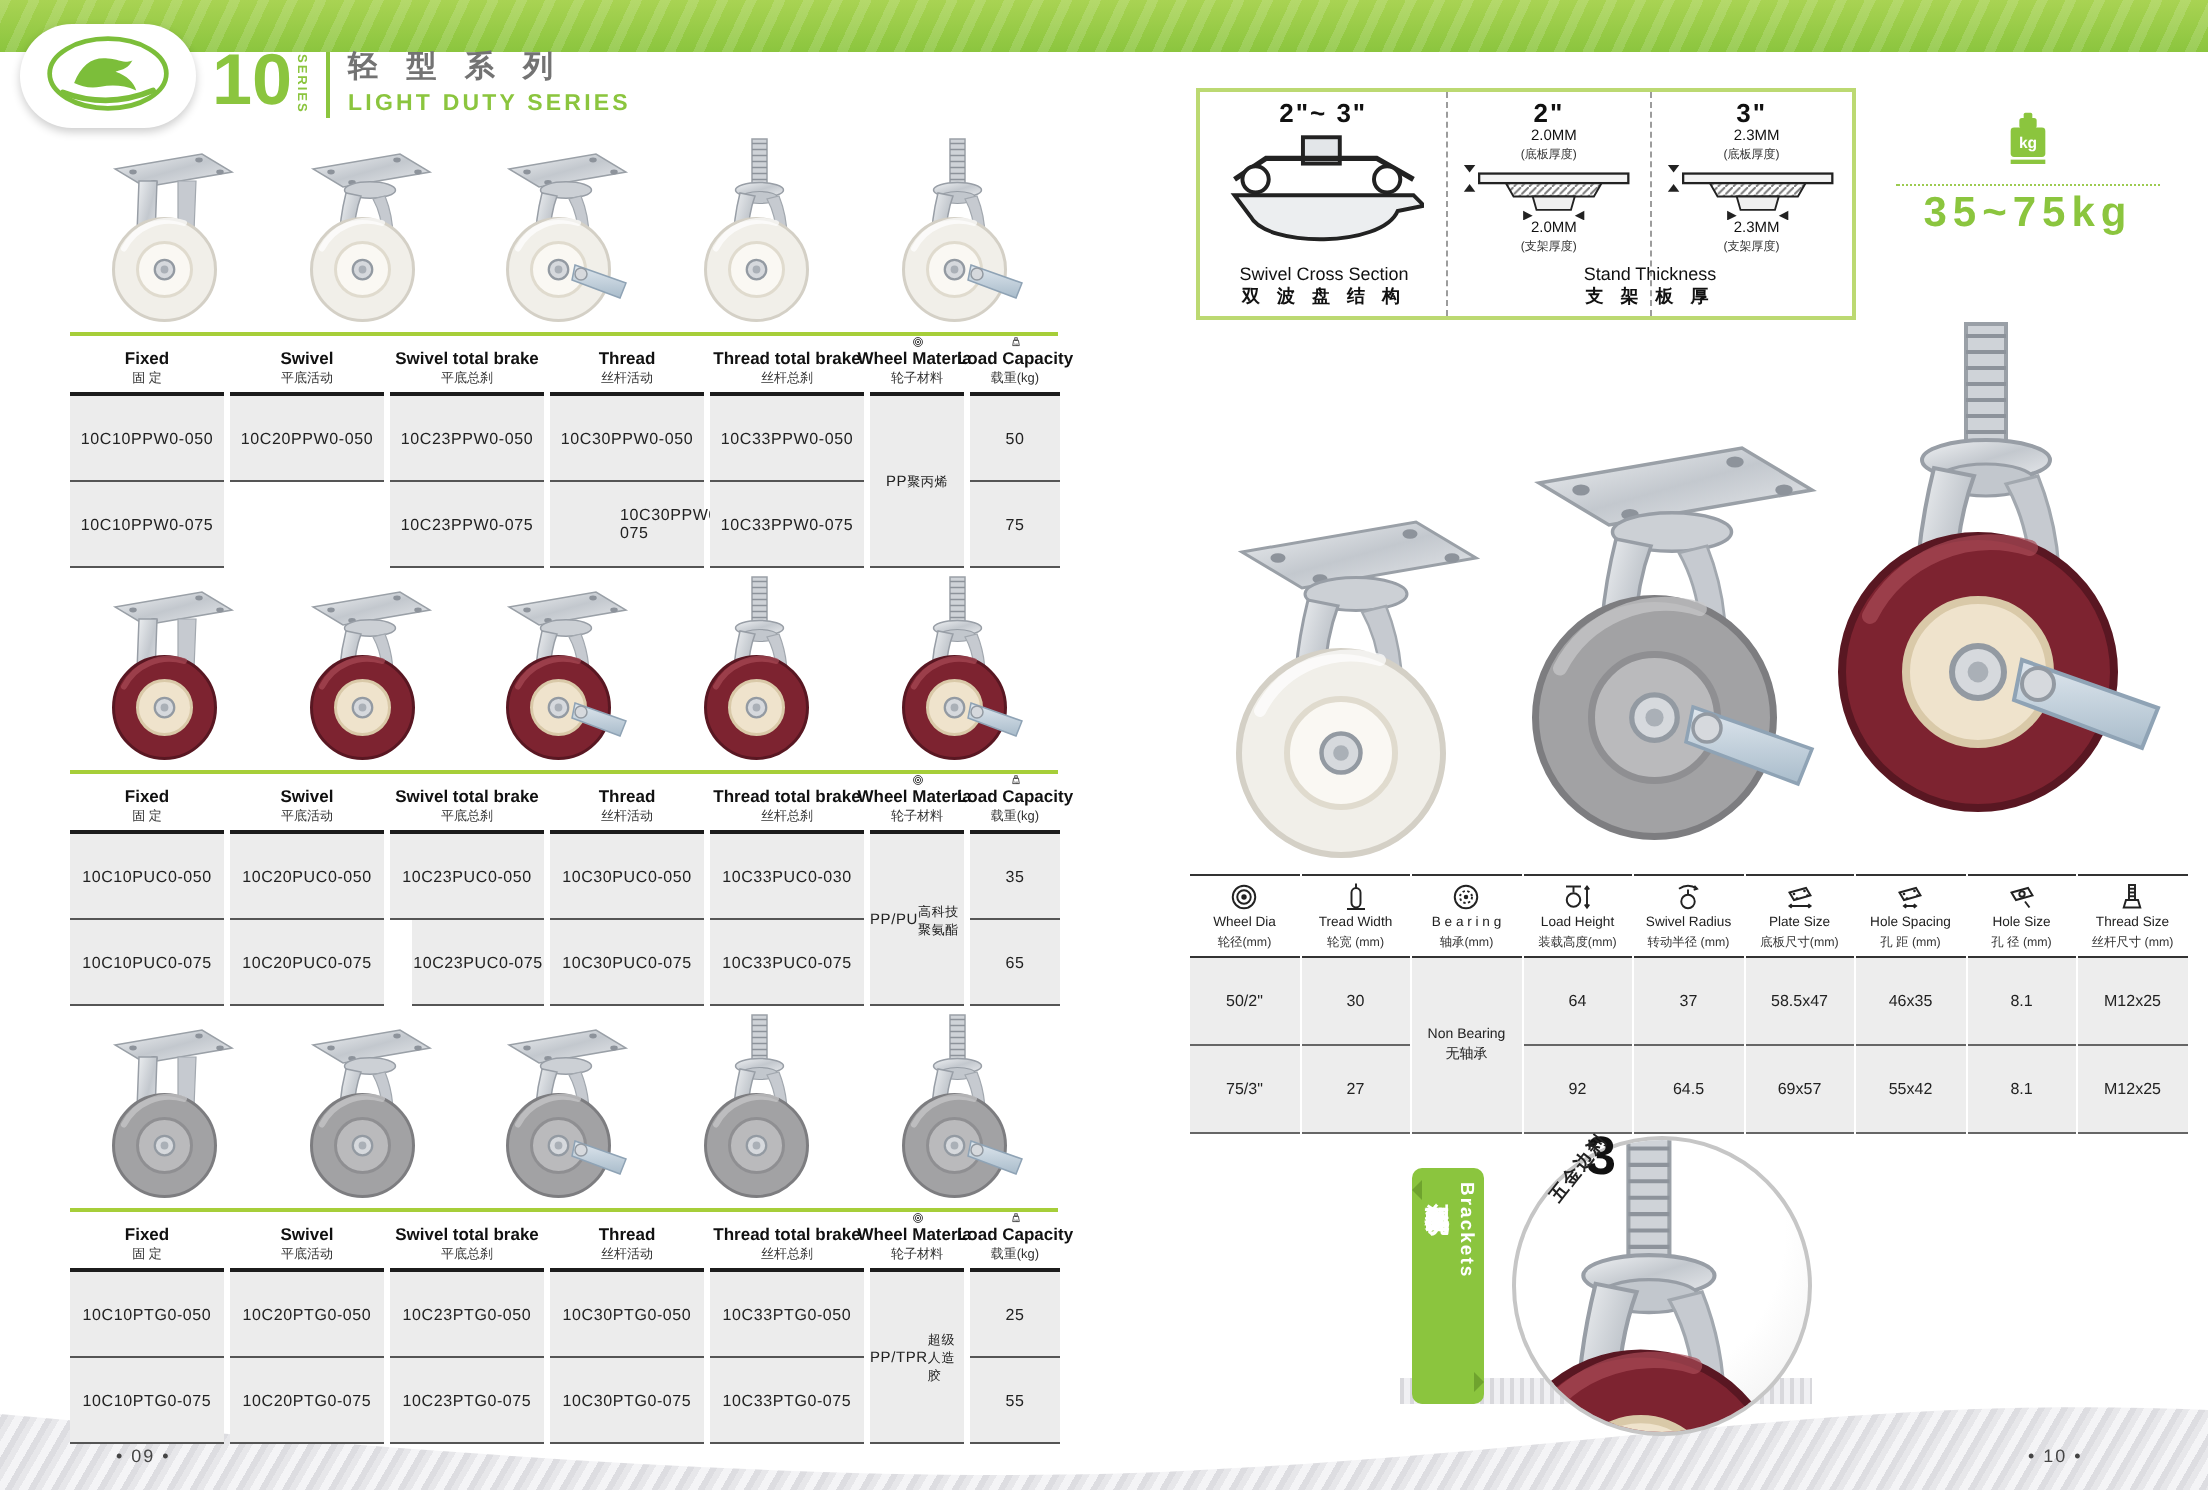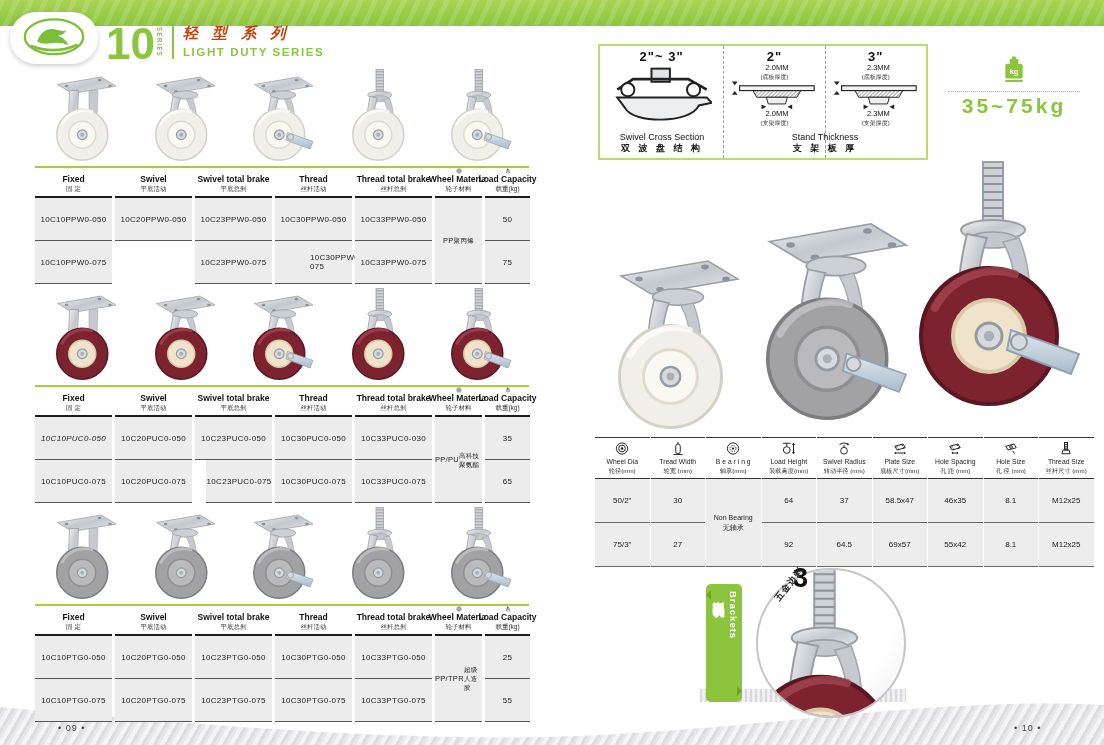--- a/index.html
+++ b/index.html
@@ -6,24 +6,24 @@
   .page{position:relative;width:1104px;height:745px;overflow:hidden;background:#fff;
         font-family:"Liberation Sans",sans-serif;color:#222;}
 
   
   .topbar{position:absolute;left:0;top:0;width:100%;height:26px;
     background-image:repeating-linear-gradient(115deg,rgba(255,255,255,.14) 0 5px,rgba(255,255,255,0) 5px 13px),
                      linear-gradient(180deg,#a9d353,#8bc53e);}
   .brand-capsule{position:absolute;left:10px;top:12px;width:88px;height:52px;background:#fff;
     border-radius:26px;box-shadow:0 2px 5px rgba(0,0,0,.2);display:flex;align-items:center;justify-content:center;z-index:3;}
   .series-block{position:absolute;left:106px;top:24px;display:flex;align-items:flex-start;z-index:3;}
-  .series-num{font-size:44px;font-weight:bold;color:#8bc53e;line-height:.9;text-align:center;}
+  .series-num{font-size:36px;font-weight:bold;color:#8bc53e;line-height:.9;text-align:center;}
   .series-word{writing-mode:vertical-rl;font-size:6.5px;font-weight:bold;color:#8bc53e;letter-spacing:1px;margin:3px 0 0 1px;}
   .series-divider{width:2px;height:33px;background:#8bc53e;margin:2px 9px 0 9px;}
-  .title-cn{font-size:15px;font-weight:bold;color:#c2410c;letter-spacing:5px;font-style:italic;}
+  .title-cn{font-size:15px;font-weight:bold;color:#737373;letter-spacing:5px;}
   .title-en{font-size:11.5px;font-weight:bold;color:#8bc53e;letter-spacing:1.6px;margin-top:3px;}
 
   
   .product-section{position:absolute;left:35px;width:494px;z-index:2;}
   #ps0{top:68px;} #ps1{top:287px;} #ps2{top:506px;}
   .img-row{display:flex;height:96px;align-items:flex-end;}
   .caster-slot{width:20%;height:96px;display:flex;justify-content:center;align-items:flex-end;}
   .caster-slot svg{height:96px;width:auto;}
   .green-line{height:2px;background:#a6ce39;margin-top:2px;}
   .ptable{display:grid;grid-template-columns:77px 77px 77px 77px 77px 47px 45px;
@@ -435,21 +435,21 @@
         </div>
         <div class="pth">
           <svg viewBox="0 0 20 20" class="hic">
             <path d="M6,7 h8 l1.5,9 h-11 z" fill="none" stroke="#222" stroke-width="1.3"></path>
             <rect x="8" y="3" width="4" height="4" fill="none" stroke="#222" stroke-width="1.3"></rect>
             <text x="10" y="14.5" font-size="5" text-anchor="middle" fill="#222">kg</text>
           </svg>
           <div class="pth-en">Load Capacity</div>
           <div class="pth-cn">载重(kg)</div>
         </div>
-        <div class="pcell" style="grid-area: 2 / 1; font-style: italic;">10C10PUC0-050</div>
+        <div class="pcell" style="grid-area: 2 / 1;">10C10PUC0-050</div>
         <div class="pcell" style="grid-area: 2 / 2;">10C20PUC0-050</div>
         <div class="pcell" style="grid-area: 2 / 3;">10C23PUC0-050</div>
         <div class="pcell" style="grid-area: 2 / 4;">10C30PUC0-050</div>
         <div class="pcell" style="grid-area: 2 / 5;">10C33PUC0-030</div>
         <div class="pcell" style="grid-area: 3 / 1;">10C10PUC0-075</div>
         <div class="pcell" style="grid-area: 3 / 2;">10C20PUC0-075</div>
         <div class="pcell" style="grid-area: 3 / 3; margin-left: 11px;">10C23PUC0-075</div>
         <div class="pcell" style="grid-area: 3 / 4;">10C30PUC0-075</div>
         <div class="pcell" style="grid-area: 3 / 5;">10C33PUC0-075</div>
         <div class="pcell mat" style="grid-area: 2 / 6 / span 2;">

